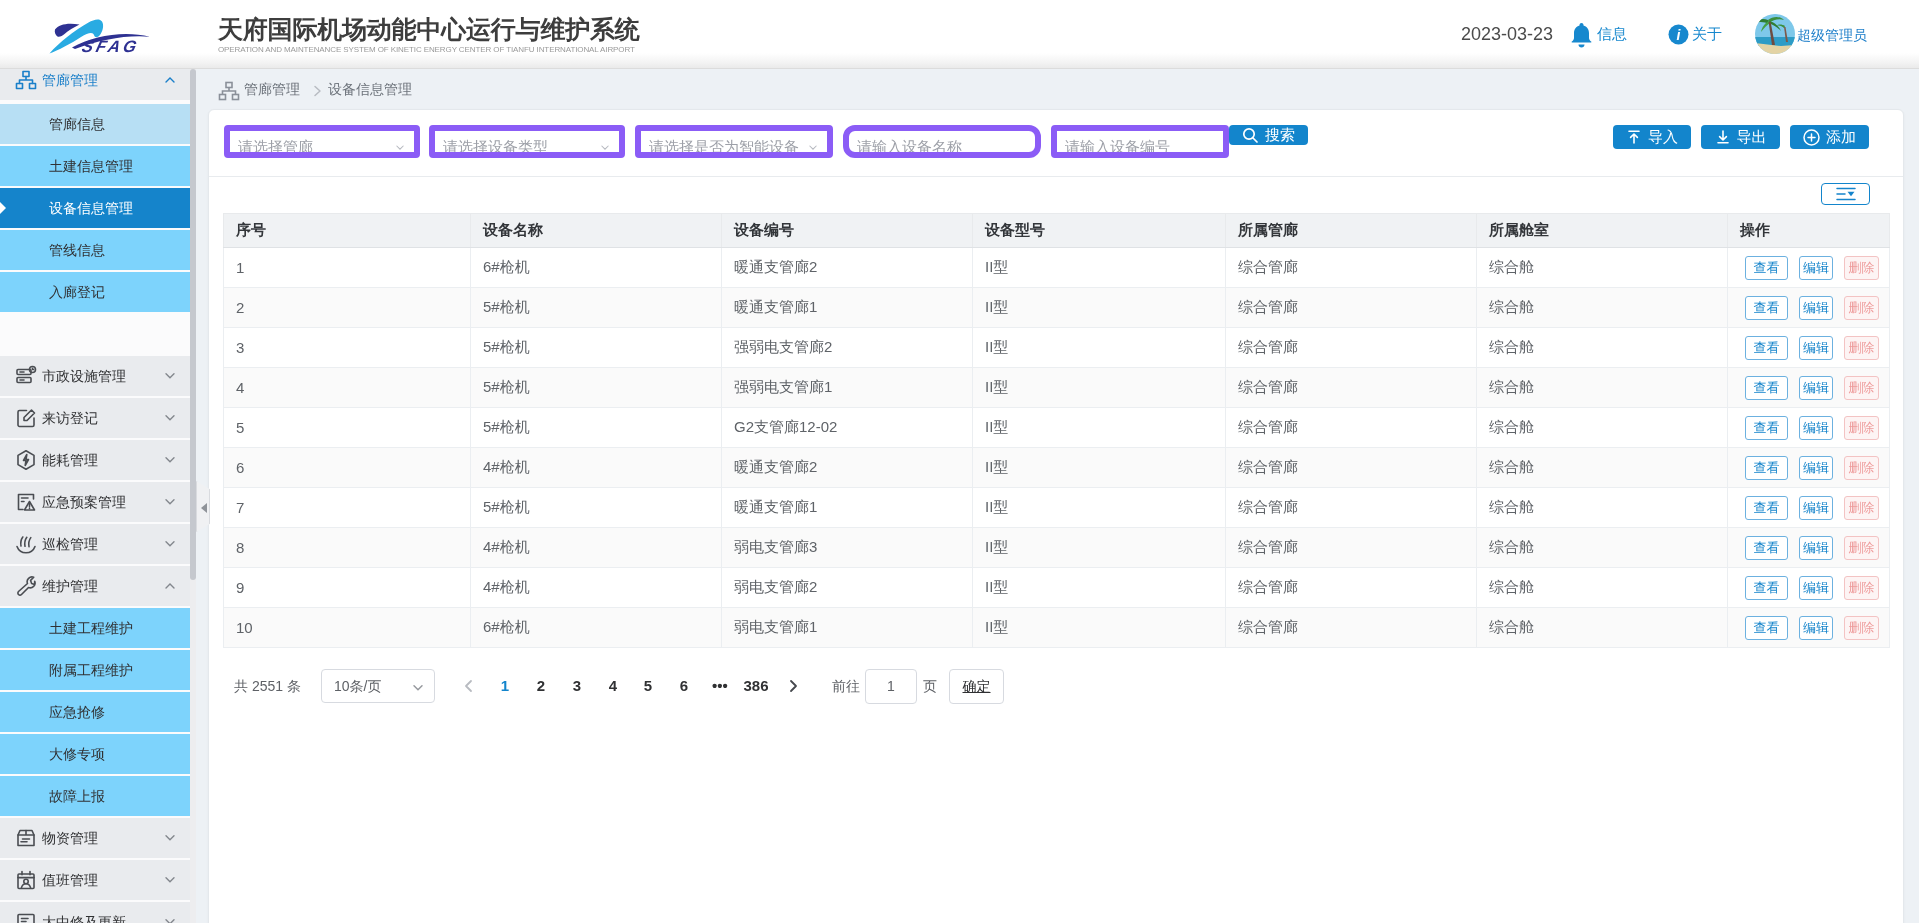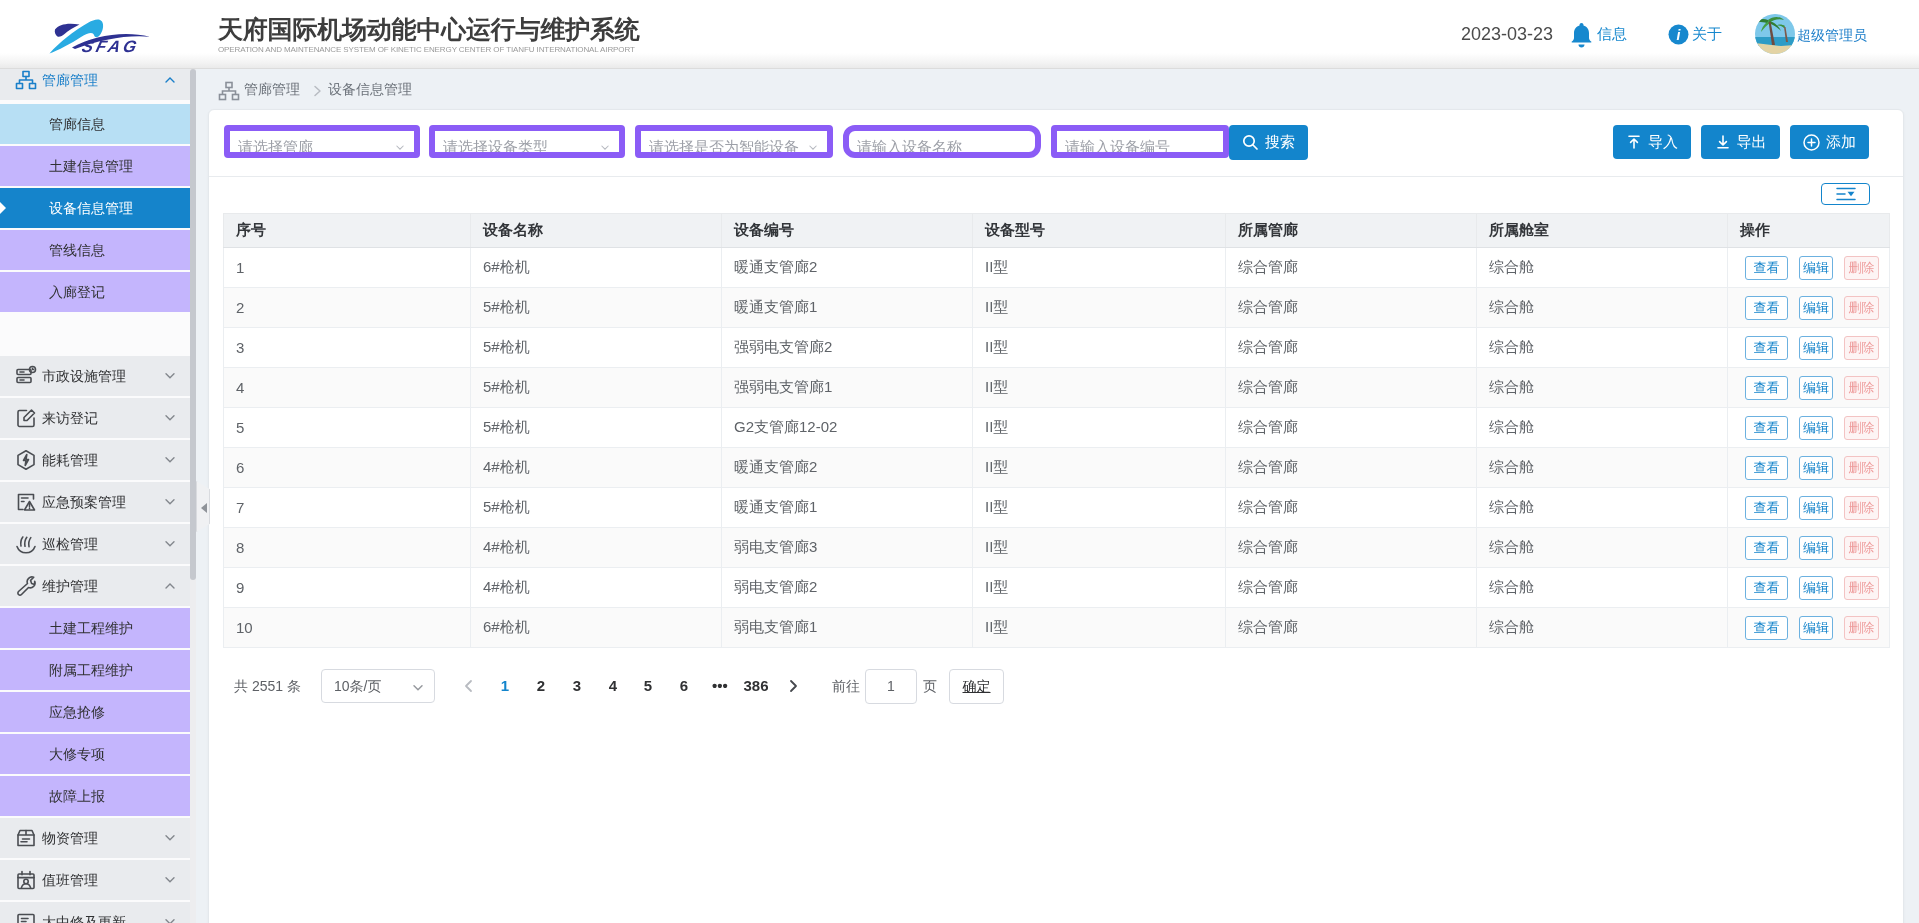--- a/index.html
+++ b/index.html
@@ -23,40 +23,40 @@
 #hava{left:1755px;top:14px;}
 #hsuper{left:1797px;top:27px;font-size:14px;color:#1c7ec9;}
 
 #side{position:absolute;left:0;top:0;width:196px;height:923px;background:#fbfbfc;z-index:20;}
 .mi{position:absolute;left:0;width:190px;height:40px;}
 .mi .txt{position:absolute;left:42px;top:0;line-height:40px;font-size:14px;color:#303133;white-space:nowrap;}
 .mi .sub{left:49px;}
 .mi svg.ic{position:absolute;left:15px;top:9px;}
 .mi svg.chev{position:absolute;right:14px;top:14px;}
 .mi-top{background:#e9ebee;}
-.mi-sub{background:#c4b5fd;}
+.mi-sub{background:#7dd3fc;}
 .mi-sub1{background:#b7dff4;}
 .mi-act{background:#1584cb;}
 .mi-act .txt{color:#fff;}
 .mi-act:before{content:"";position:absolute;left:0;top:14px;border-left:6px solid #fff;border-top:6px solid transparent;border-bottom:6px solid transparent;}
 #sbtrack{position:absolute;left:190px;top:69px;width:6px;height:854px;background:#ededef;}
 #sbthumb{position:absolute;left:190px;top:69px;width:6px;height:511px;background:#c5c8ce;border-radius:3px;}
 #collapser{position:absolute;left:196px;top:481px;width:14px;height:51px;background:#f0f1f3;border:1px solid #d9dbdf;
  clip-path:polygon(0 0,100% 16%,100% 84%,0 100%);z-index:25;}
 #collapser:after{content:"";position:absolute;left:4px;top:21px;border-right:6px solid #8f9399;border-top:5px solid transparent;border-bottom:5px solid transparent;}
 
 #crumb{position:absolute;left:218px;top:80px;height:22px;z-index:5;}
 #crumb .c1{position:absolute;left:26px;top:1px;font-size:14px;color:#6d737b;white-space:nowrap;}
 #crumb .sep{position:absolute;left:92px;top:4px;}
 #crumb .c2{position:absolute;left:110px;top:1px;font-size:14px;color:#6d737b;white-space:nowrap;}
 #card{position:absolute;left:208px;top:109px;width:1696px;height:830px;background:#fff;border:1px solid #e4e8ec;border-radius:6px;box-shadow:0 1px 3px rgba(0,0,0,0.04);}
 .inp{position:absolute;top:15px;height:33px;background:#fff;border:6px solid #8b5cf6;border-radius:4px;
  font-size:15px;color:#9da0a8;line-height:31px;padding-left:8px;white-space:nowrap;overflow:hidden;}
 .inp .vch{position:absolute;right:10px;top:13px;width:8px;height:8px;}
-.btn{position:absolute;top:15px;height:34px;background:#1385cc;border-radius:4px;color:#fff;font-size:15px;
+.btn{position:absolute;top:15px;height:24px;background:#1385cc;border-radius:4px;color:#fff;font-size:15px;
  display:flex;align-items:center;justify-content:center;gap:6px;}
 #divider{position:absolute;left:0;top:66px;width:1694px;height:1px;background:#e8ebee;}
 #setbtn{position:absolute;left:1612px;top:73px;width:49px;height:22px;border:1px solid #1385cc;border-radius:4px;background:#fff;}
 
 #tbl{position:absolute;left:14px;top:103px;width:1666px;border-collapse:collapse;table-layout:fixed;}
 #tbl th{height:34px;background:#f0f2f4;font-size:15px;font-weight:700;color:#33363a;text-align:left;padding:0 0 0 12px;border:1px solid #e8eaec;border-bottom:1px solid #dfe2e5;white-space:nowrap;font-family:Liberation Serif, serif;}
 #tbl td{height:40px;font-size:15px;color:#5f6368;text-align:left;padding:0 0 0 12px;border:1px solid #ebeef1;white-space:nowrap;}
 #tbl tr.even td{background:#fafafa;}
 .ab{display:inline-block;height:24px;line-height:22px;border-radius:3px;font-size:13px;text-align:center;}
 .ab-v{width:43px;border:1px solid #6cb1e0;color:#1584cb;background:#fff;margin-right:11px;}
@@ -134,21 +134,21 @@
           <path d="M1 1.5 L5 5.5 L9 1.5" stroke="#b6b9c0" stroke-width="1.3" fill="none" stroke-linecap="round"></path>
         </svg></div>
 <div class="inp" style="left:220px;width:196px;">请选择设备类型<svg class="vch" width="10" height="8" viewBox="0 0 10 8" style="top:13px">
           <path d="M1 1.5 L5 5.5 L9 1.5" stroke="#b6b9c0" stroke-width="1.3" fill="none" stroke-linecap="round"></path>
         </svg></div>
 <div class="inp" style="left:426px;width:198px;">请选择是否为智能设备<svg class="vch" width="10" height="8" viewBox="0 0 10 8" style="top:13px">
           <path d="M1 1.5 L5 5.5 L9 1.5" stroke="#b6b9c0" stroke-width="1.3" fill="none" stroke-linecap="round"></path>
         </svg></div>
 <div class="inp" style="left:634px;width:198px;border-radius:12px;">请输入设备名称</div>
 <div class="inp" style="left:842px;width:178px;">请输入设备编号</div>
-<div class="btn" style="left:1020px;width:79px;height:35px;align-items:center;"><svg width="17" height="17" viewBox="0 0 17 17">
+<div class="btn" style="left:1020px;width:79px;height:20px;align-items:center;"><svg width="17" height="17" viewBox="0 0 17 17">
           <circle cx="7" cy="7" r="5.2" stroke="#fff" stroke-width="1.7" fill="none"></circle>
           <path d="M11 11 L15 15" stroke="#fff" stroke-width="1.7" stroke-linecap="round"></path>
         </svg>搜索</div>
 <div class="btn" style="left:1404px;width:78px;"><svg width="16" height="16" viewBox="0 0 16 16">
           <g stroke="#fff" stroke-width="1.6" fill="none" stroke-linecap="round">
             <path d="M3 2.2 L13 2.2"></path>
             <path d="M8 14 L8 5.2 M8 5 L4.6 8.4 M8 5 L11.4 8.4"></path>
           </g>
         </svg>导入</div>
 <div class="btn" style="left:1492px;width:79px;"><svg width="16" height="16" viewBox="0 0 16 16">

